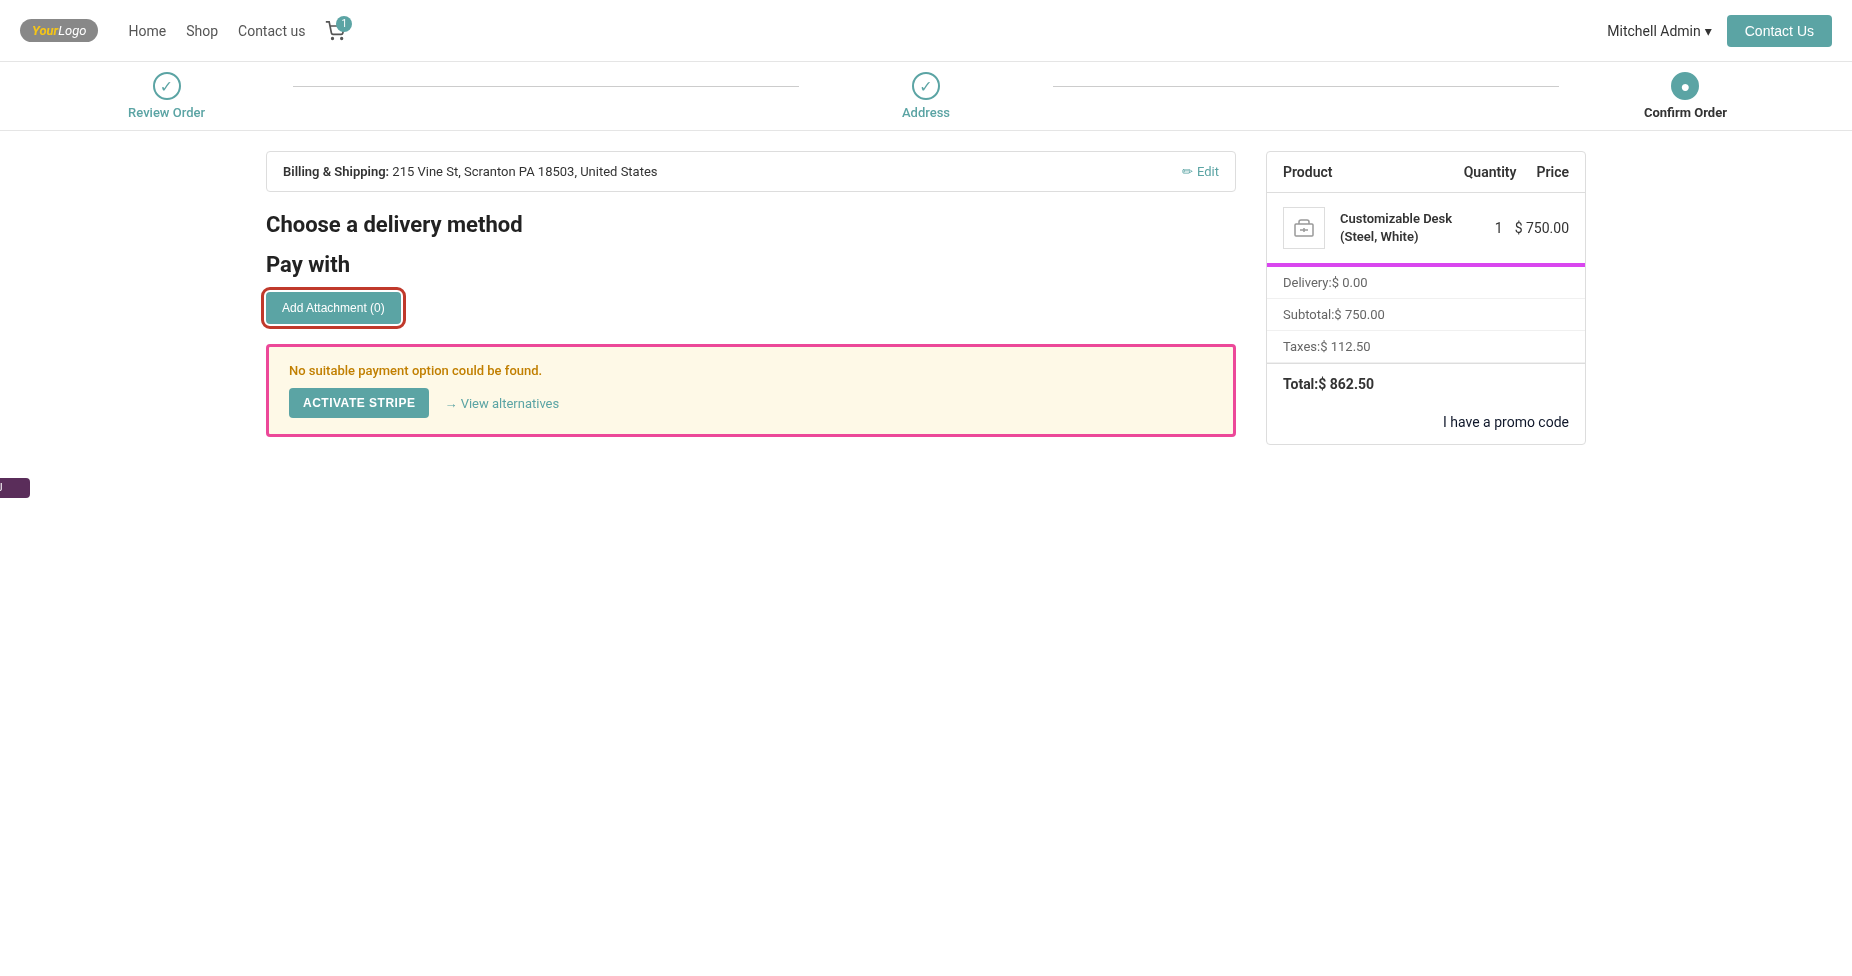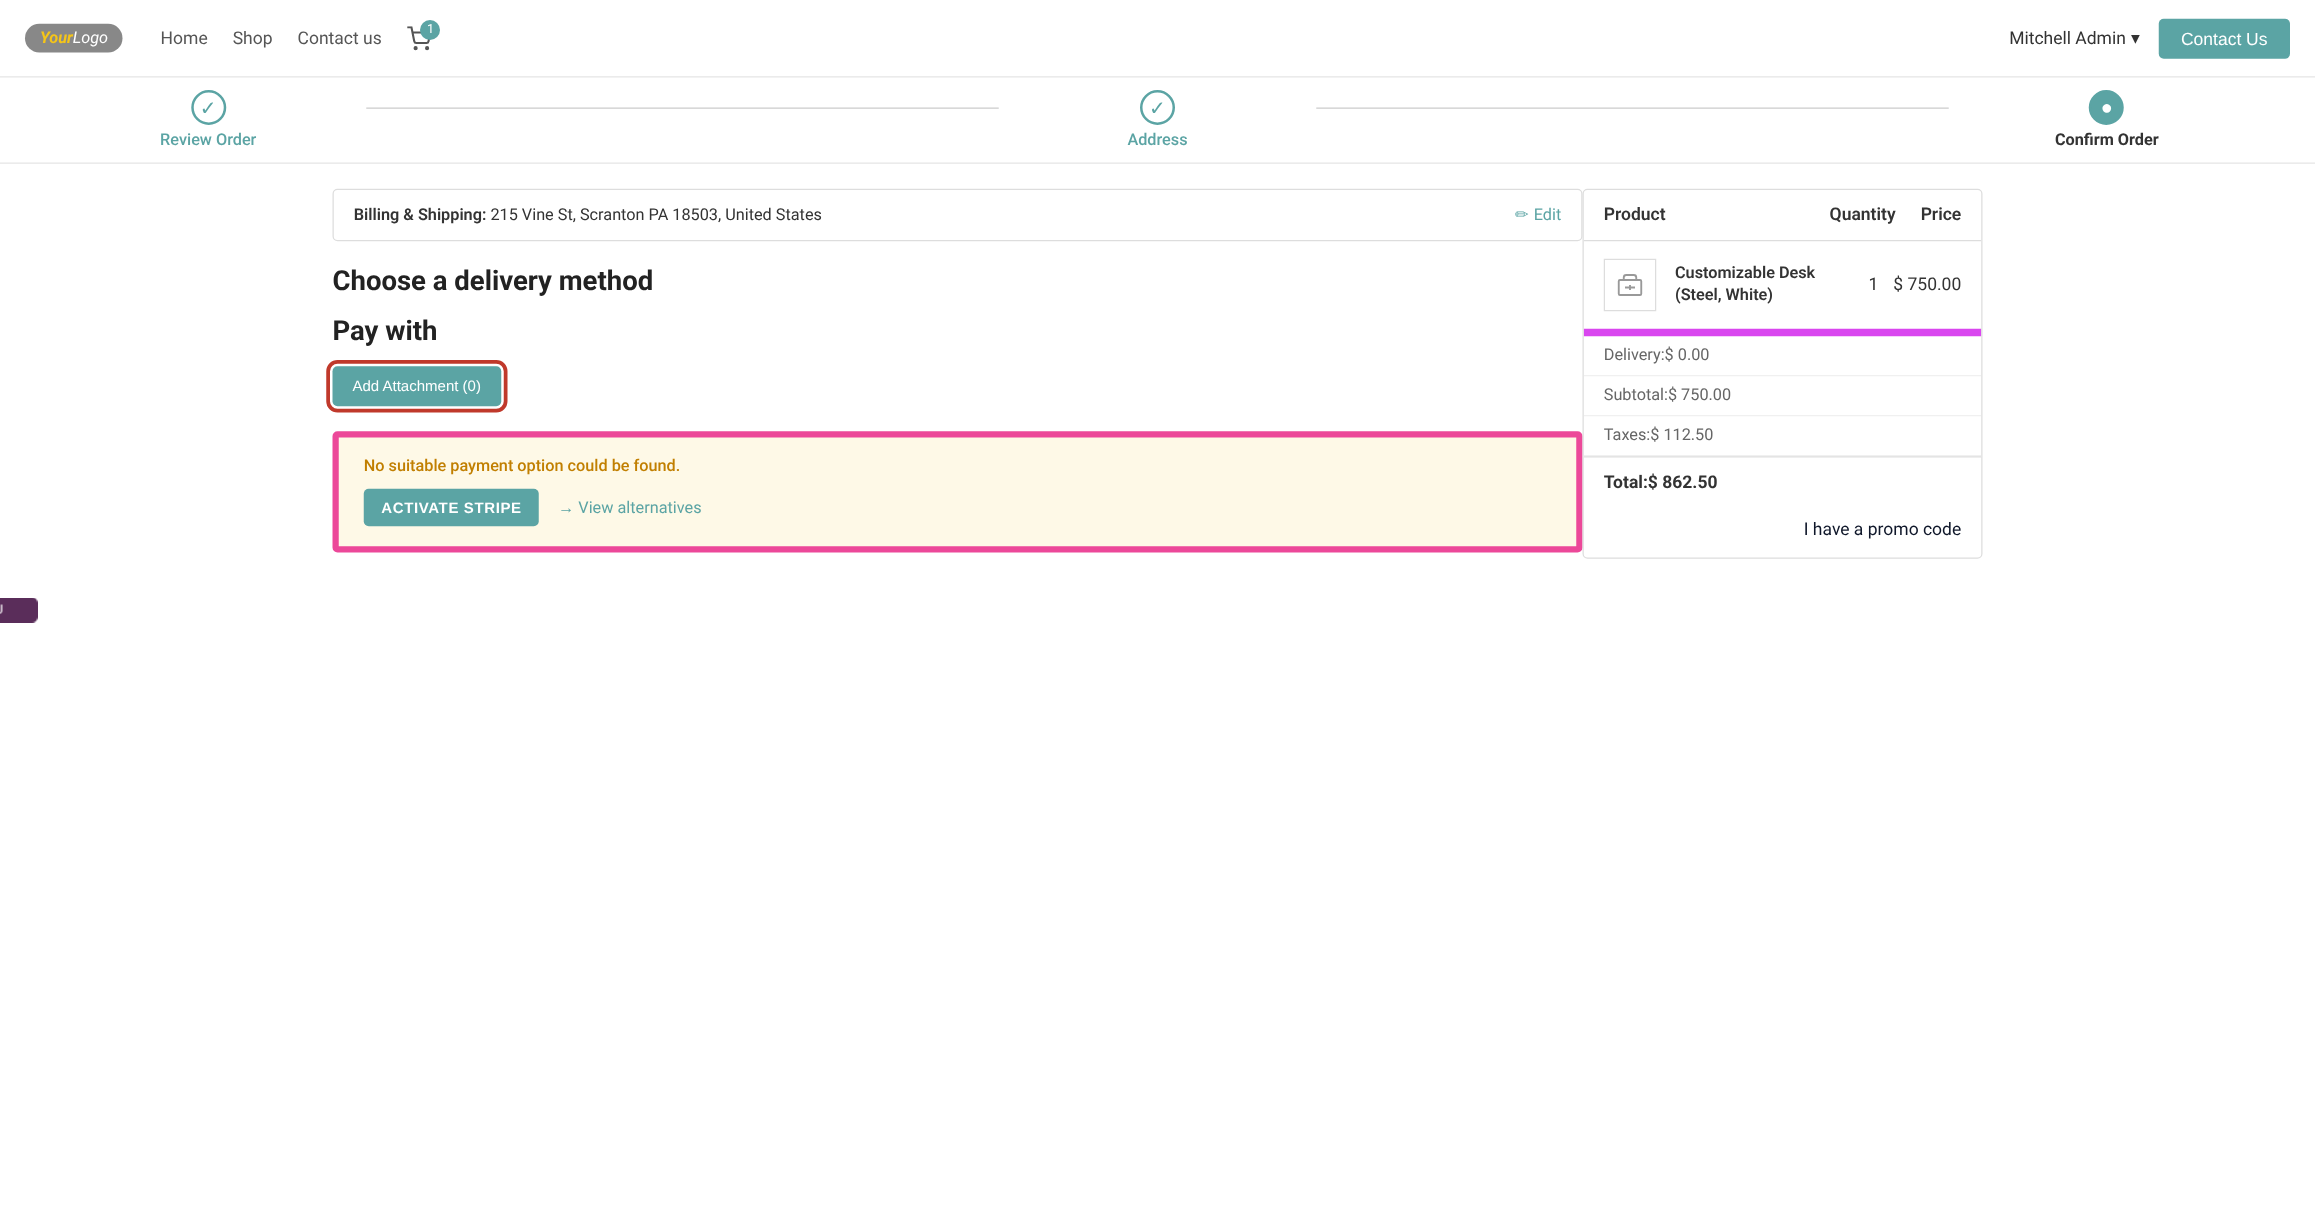--- a/index.html
+++ b/index.html
@@ -99,20 +99,21 @@
       display: flex;
       align-items: center;
       justify-content: center;
       z-index: 100;
     }
 
     
     .main-content {
       display: flex;
       padding: 20px 40px;
+      gap: 30px;
       max-width: 1400px;
       margin: 0 auto;
     }
     .steps-container {
       display: flex;
       align-items: center;
       width: 100%;
       padding: 10px 40px;
       border-bottom: 1px solid #e5e5e5;
       margin-bottom: 0;
@@ -239,21 +240,21 @@
       padding: 9px 16px;
       font-size: 12px;
       cursor: pointer;
       outline: 3px solid #c0392b;
       outline-offset: 2px;
     }
 
     
     .warning-box {
       background: #fef9e7;
-      border: 5px solid #ec4899;
+      border: 3px solid #ec4899;
       border-radius: 4px;
       padding: 16px 20px;
       margin-top: 20px;
     }
     .warning-text {
       color: #c17f00;
       font-size: 13px;
       font-weight: 500;
       margin-bottom: 10px;
     }
@@ -298,21 +299,21 @@
       font-size: 14px;
       color: #333;
       gap: 20px;
     }
     .order-item {
       display: grid;
       grid-template-columns: 45px 1fr auto auto;
       padding: 14px 16px;
       align-items: center;
       gap: 12px;
-      border-bottom: 6px solid #d946ef;
+      border-bottom: 4px solid #d946ef;
     }
     .product-icon {
       width: 42px;
       height: 42px;
       border: 1px solid #ddd;
       display: flex;
       align-items: center;
       justify-content: center;
       color: #888;
       font-size: 18px;

